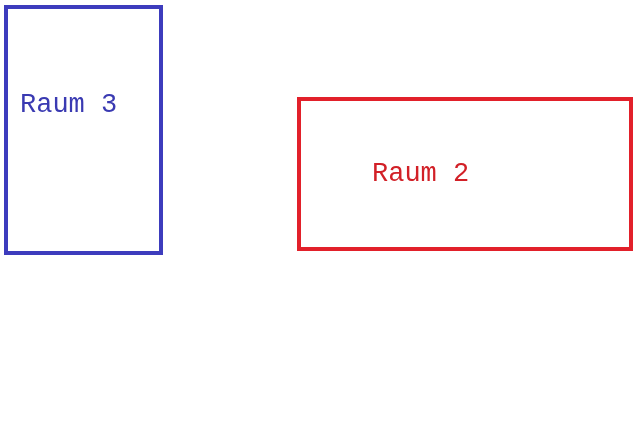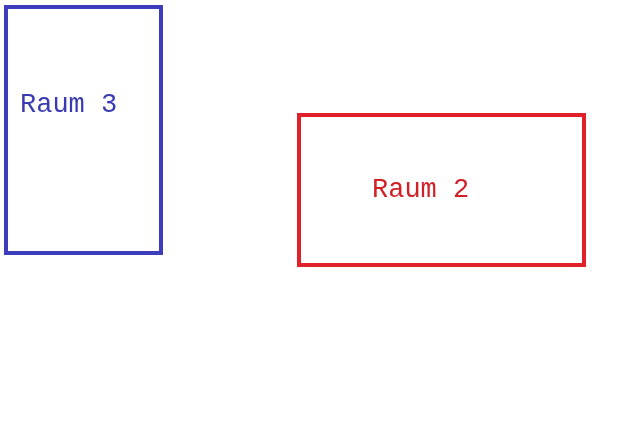--- a/index.html
+++ b/index.html
@@ -29,16 +29,16 @@
     line-height: 1.2;
   }
 </style>
 </head>
 <body>
 
 <div class="canvas" style="width: 640px; height: 446px; background: rgb(255, 255, 255);">
   <div class="room" style="left: 4px; top: 5px; width: 159px; height: 250px; border-color: rgb(61, 60, 189);">
     <span class="room-label" style="left: 12px; top: 80px; color: rgb(58, 58, 178);">Raum 3</span>
   </div>
-  <div class="room" style="left: 297px; top: 113px; width: 289px; height: 154px; border-color: rgb(226, 32, 42);">
+  <div class="room" style="left: 297px; top: 97px; width: 336px; height: 154px; border-color: rgb(226, 32, 42);">
     <span class="room-label" style="left: 71px; top: 57px; color: rgb(210, 32, 39);">Raum 2</span>
   </div>
 </div>
 
 </body></html>

